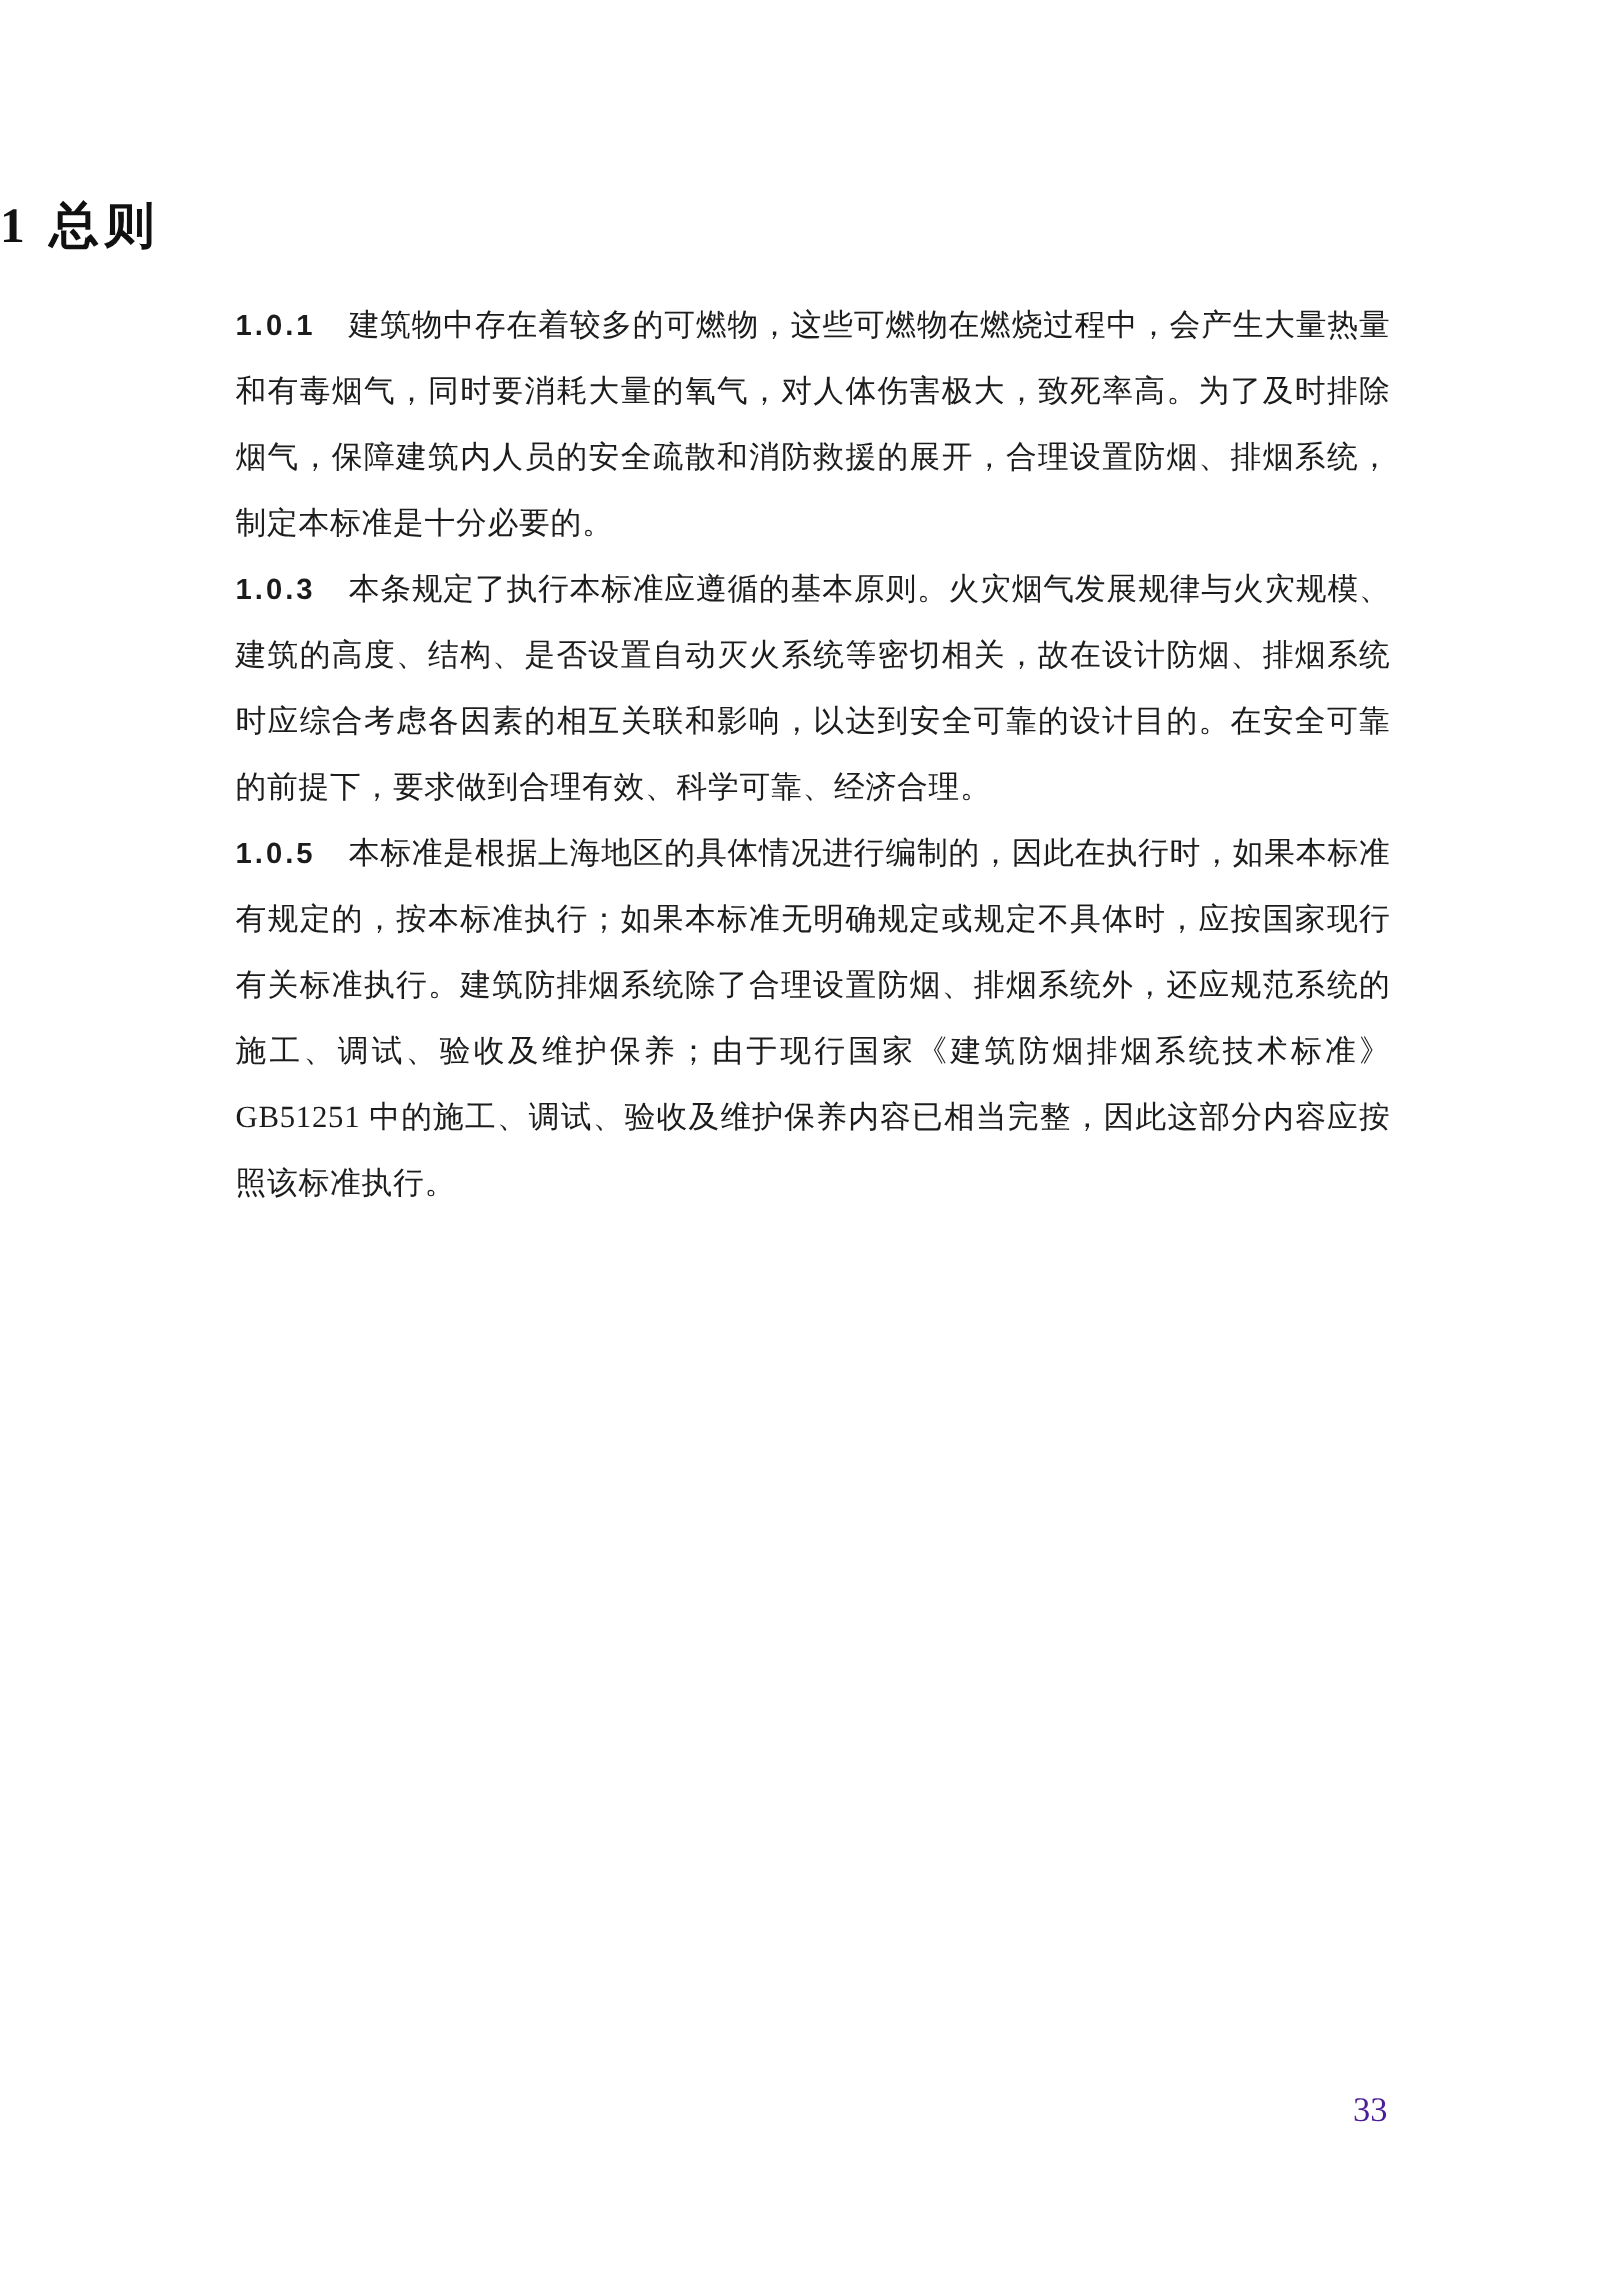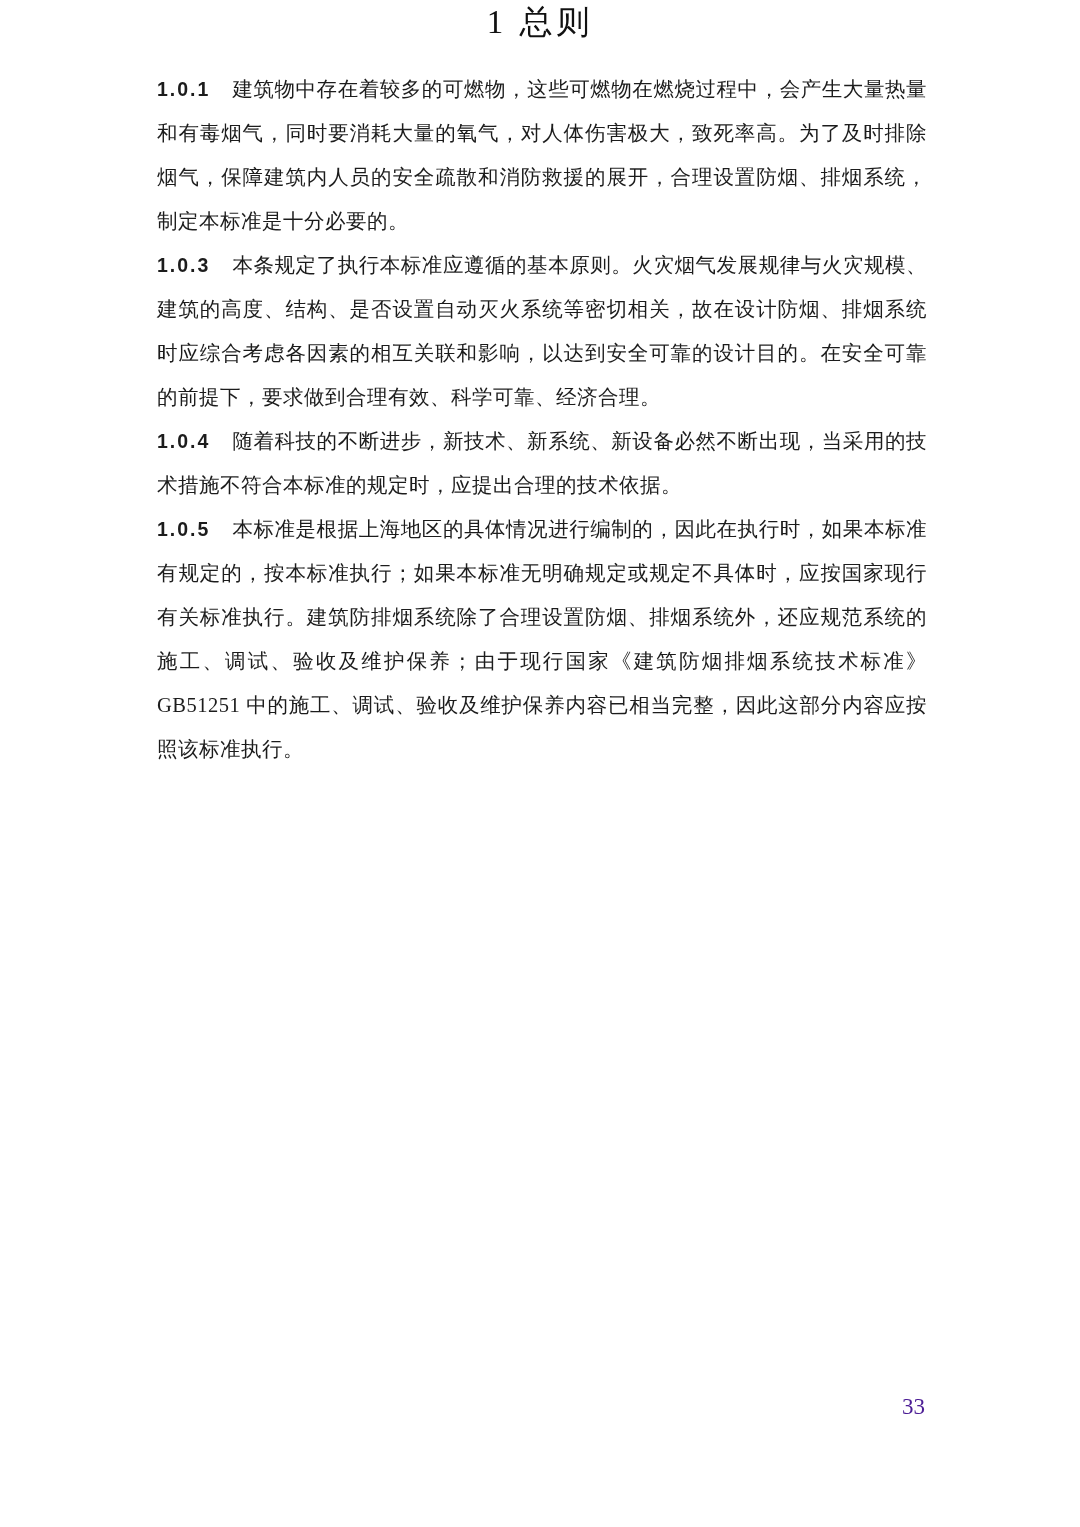--- a/index.html
+++ b/index.html
@@ -12,23 +12,23 @@
     width: 1080px;
     height: 1527px;
     background: #ffffff;
     font-family: "Liberation Serif", "DejaVu Serif", serif;
     color: #1c1c1c;
     box-sizing: border-box;
     overflow: hidden;
   }
   .doc-title {
     margin: 0;
-    text-align: center;
+    padding-top: 128px;
     font-size: 33px;
-    font-weight: 400;
+    font-weight: 700;
     letter-spacing: 4px;
     color: #111111;
   }
   .content {
     margin: 22px 89px 0 157px; 
     width: 770px;
   }
   .clause {
     margin: 0;
     font-size: 20.5px;
@@ -60,21 +60,20 @@
 
   <h1 class="doc-title">1 总则</h1>
 
   <div class="content">
 
     <p class="clause"><span class="num">1.0.1</span><span>建筑物中存在着较多的可燃物，这些可燃物在燃烧过程中，会产生大量热量和有毒烟气，同时要消耗大量的氧气，对人体伤害极大，致死率高。为了及时排除烟气，保障建筑内人员的安全疏散和消防救援的展开，合理设置防烟、排烟系统，制定本标准是十分必要的。</span></p>
 
 
     <p class="clause"><span class="num">1.0.3</span><span>本条规定了执行本标准应遵循的基本原则。火灾烟气发展规律与火灾规模、建筑的高度、结构、是否设置自动灭火系统等密切相关，故在设计防烟、排烟系统时应综合考虑各因素的相互关联和影响，以达到安全可靠的设计目的。在安全可靠的前提下，要求做到合理有效、科学可靠、经济合理。</span></p>
 
-    <p class="clause"><span class="num">1.0.4</span><span>随着科技的不断进步，新技术、新系统、新设备必然不断出现，当采用的技术措施不符合本标准的规定时，应提出合理的技术依据。</span></p>
 
     <p class="clause"><span class="num">1.0.5</span><span>本标准是根据上海地区的具体情况进行编制的，因此在执行时，如果本标准有规定的，按本标准执行；如果本标准无明确规定或规定不具体时，应按国家现行有关标准执行。建筑防排烟系统除了合理设置防烟、排烟系统外，还应规范系统的施工、调试、验收及维护保养；由于现行国家《建筑防烟排烟系统技术标准》GB51251 中的施工、调试、验收及维护保养内容已相当完整，因此这部分内容应按照该标准执行。</span></p>
 
   </div>
 
   <div class="page-number">33</div>
 
 </div>
 
 </body></html>

